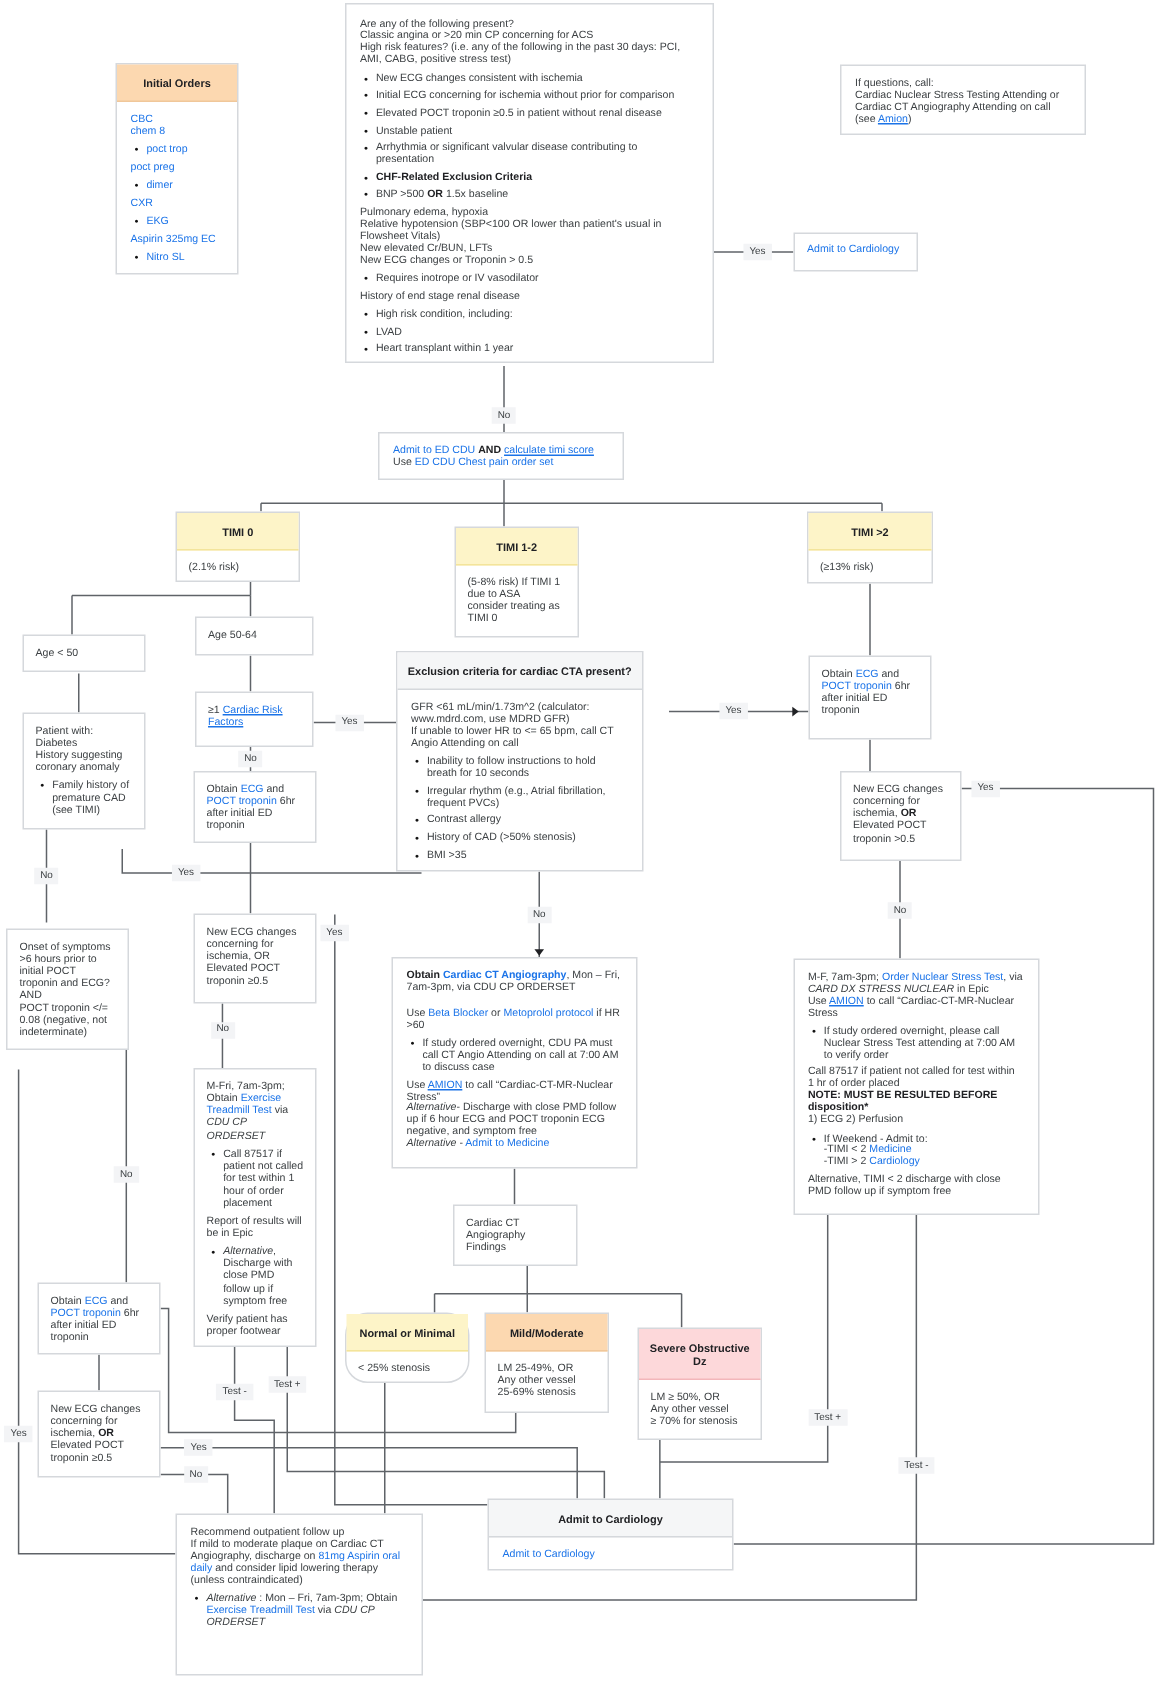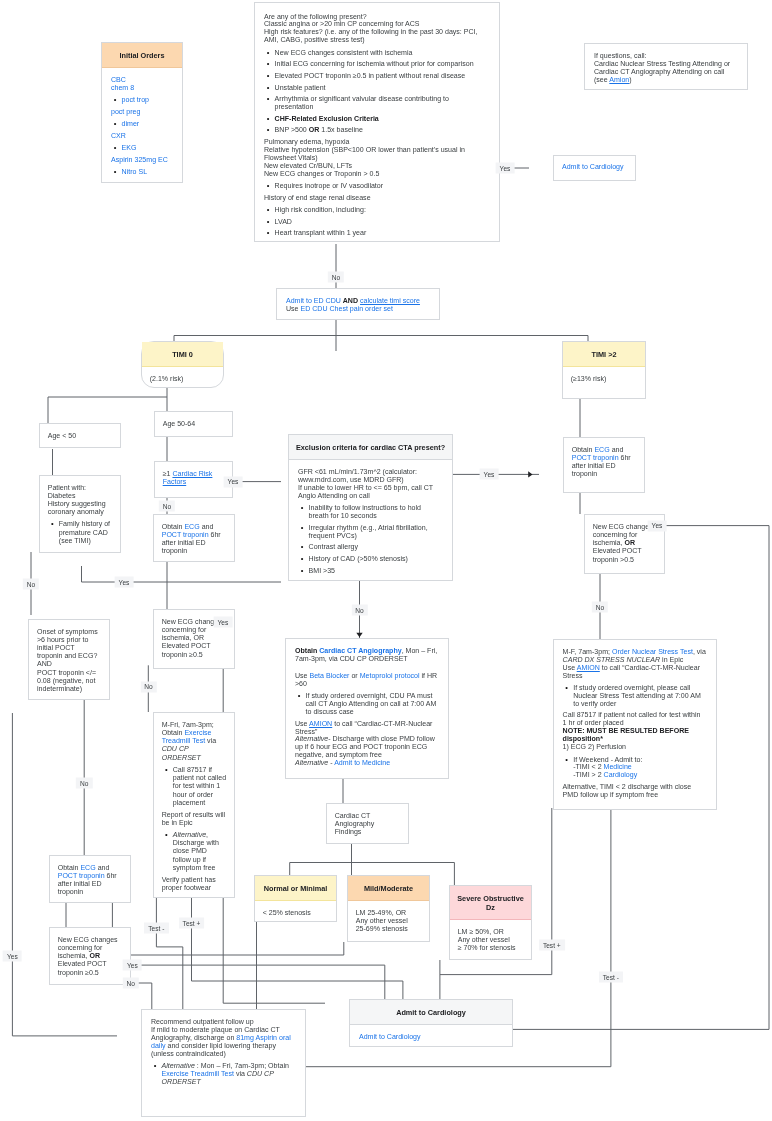--- a/index.html
+++ b/index.html
@@ -3,21 +3,21 @@
 <meta charset="utf-8">
 <title>Chest Pain Pathway</title>
 <style>
   html,body{margin:0;padding:0;background:#ffffff;}
   body{width:772px;height:1121px;position:relative;overflow:hidden;
        font-family:"Liberation Sans",sans-serif;color:#3c4043;
        -webkit-font-smoothing:antialiased;}
   #canvas{position:absolute;left:0;top:0;width:772px;height:1121px;}
   svg.edges{position:absolute;left:0;top:0;width:772px;height:1121px;pointer-events:none;}
   .box{position:absolute;box-sizing:border-box;background:#ffffff;border:1px solid #d5d8dc;
-       font-size:7.05px;line-height:7.95px;color:#3c4043;margin-left:24px;}
+       font-size:7.05px;line-height:7.95px;color:#3c4043;}
   .bd{padding:8px 9.5px 7px 9px;}
   .hdr{font-weight:bold;text-align:center;font-size:7.3px;color:#202124;
        border-bottom:1px solid #d5d8dc;padding:8px 4px 7px 4px;line-height:9px;}
   .lbl{position:absolute;background:#f3f4f6;font-size:6.6px;color:#3c4043;
        padding:1.5px 4px;white-space:nowrap;line-height:8px;transform:translate(-50%,-50%);}
   .lk{color:#1a73e8;}
   .lku{color:#1a73e8;text-decoration:underline;}
   b{color:#202124;font-weight:bold;}
   ul{margin:4.3px 0 0 0;padding-left:10.6px;list-style:none;}
   li{margin-bottom:3.7px;position:relative;}
@@ -156,27 +156,34 @@
     </div>
   </div>
 
   <div class="box" id="ed-cdu" style="left:252px;top:288px;width:164px;height:32px;">
     <div class="bd">
       <p><span class="lk">Admit to ED CDU </span><b>AND</b> <span class="lku">calculate timi score</span></p>
       <p><span>Use </span><span class="lk">ED CDU Chest pain order set</span></p>
     </div>
   </div>
 
-  <div class="box nb" id="timi0" style="left:117px;top:341px;width:83px;height:47px;border-radius:13px;">
+  <div class="box nb" id="timi0" style="left:117px;top:341px;width:83px;height:47px;">
     <div class="hdr" style="background:#fdf4c8;border-bottom:1px solid #f3e49b;">TIMI 0</div>
     <div class="bd">(2.1% risk)</div>
   </div>
 
-
-  <div class="box nb" id="timigt2" style="left:538px;top:341px;width:84px;height:58px;">
+  <div class="box nb" id="timi12" style="left:303px;top:351px;width:83px;height:74px;">
+    <div class="hdr" style="background:#fdf4c8;border-bottom:1px solid #f3e49b;">TIMI 1-2</div>
+    <div class="bd">
+        <p>(5-8% risk) If TIMI 1 due to ASA</p>
+        <p>consider treating as TIMI 0</p>
+      </div>
+  </div>
+
+  <div class="box nb" id="timigt2" style="left:538px;top:341px;width:84px;height:48px;">
     <div class="hdr" style="background:#fdf4c8;border-bottom:1px solid #f3e49b;">TIMI &gt;2</div>
     <div class="bd">(≥13% risk)</div>
   </div>
 
   <div class="box nb" id="age-lt50" style="left:15px;top:423px;width:82px;height:25px;">
     <div class="bd">Age &lt; 50</div>
   </div>
 
   <div class="box nb" id="age-5064" style="left:130px;top:411px;width:79px;height:26px;">
     <div class="bd">Age 50-64</div>
@@ -267,21 +274,21 @@
       <p><span>Use </span><span class="lku">AMION</span><span> to call “Cardiac-CT-MR-Nuclear Stress”</span></p>
       <p><i>Alternative</i><span>- Discharge with close PMD follow up if 6 hour ECG and POCT troponin ECG negative, and symptom free</span></p>
       <p><i>Alternative</i><span> - </span><span class="lk">Admit to Medicine</span></p>
     </div>
   </div>
 
   <div class="box nb" id="findings" style="left:302px;top:803px;width:83px;height:41px;">
     <div class="bd">Cardiac CT Angiography Findings</div>
   </div>
 
-  <div class="box nb" id="normal" style="left:230px;top:875px;width:83px;height:47px;">
+  <div class="box nb" id="normal" style="left:230px;top:875px;width:83px;height:47px;border-radius:15px;">
     <div class="hdr" style="background:#fdf4c8;border-bottom:1px solid #f3e49b;">Normal or Minimal</div>
     <div class="bd">&lt; 25% stenosis</div>
   </div>
 
   <div class="box nb" id="severe" style="left:425px;top:885px;width:83px;height:75px;">
     <div class="hdr" style="background:#fdd8da;border-bottom:1px solid #f3b6ba;">Severe Obstructive Dz</div>
     <div class="bd">
         <p>LM ≥ 50%, OR</p>
         <p>Any other vessel</p>
         <p>≥ 70% for stenosis</p>

